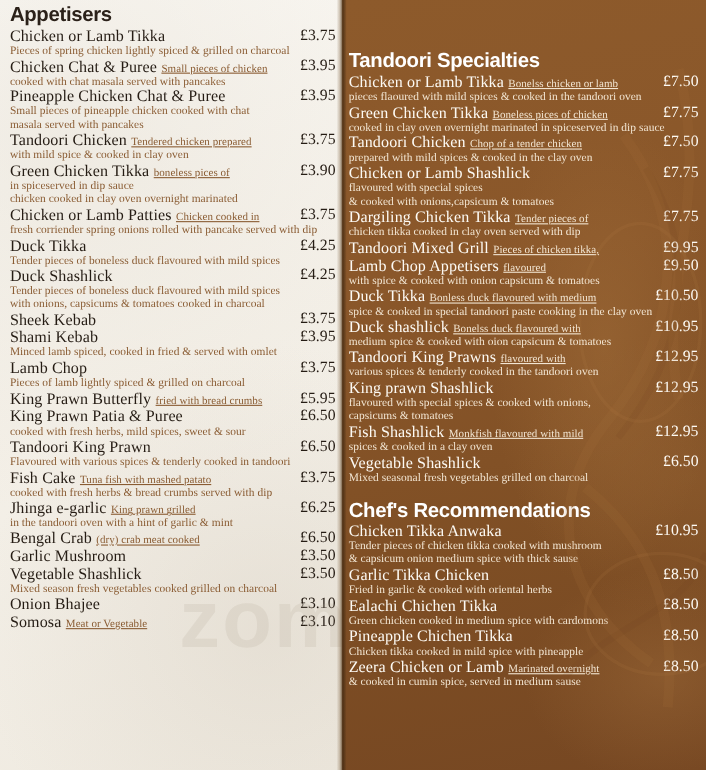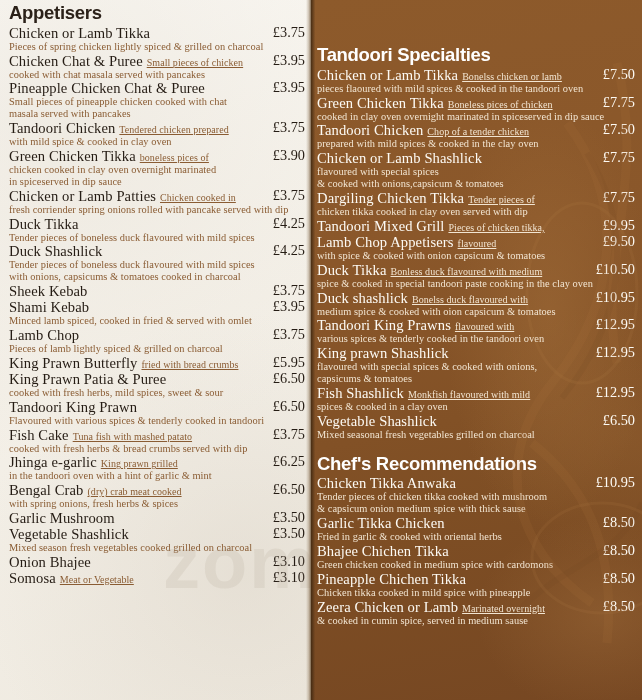--- a/index.html
+++ b/index.html
@@ -148,22 +148,22 @@
             <div class="item-text"><span class="name">Tandoori Chicken</span><span class="inline-desc">Tendered chicken prepared</span></div>
             <span class="price">£3.75</span>
           </div>
           <div class="desc">with mild spice &amp; cooked in clay oven</div>
         </div>
         <div class="row">
           <div class="item">
             <div class="item-text"><span class="name">Green Chicken Tikka</span><span class="inline-desc">boneless pices of</span></div>
             <span class="price">£3.90</span>
           </div>
+          <div class="desc">in spiceserved in dip sauce</div>
           <div class="desc">chicken cooked in clay oven overnight marinated</div>
-          <div class="desc">in spiceserved in dip sauce</div>
         </div>
         <div class="row">
           <div class="item">
             <div class="item-text"><span class="name">Chicken or Lamb Patties</span><span class="inline-desc">Chicken cooked in</span></div>
             <span class="price">£3.75</span>
           </div>
           <div class="desc">fresh corriender spring onions rolled with pancake served with dip</div>
         </div>
         <div class="row">
           <div class="item">
@@ -232,21 +232,20 @@
             <div class="item-text"><span class="name">Jhinga e-garlic</span><span class="inline-desc">King prawn grilled</span></div>
             <span class="price">£6.25</span>
           </div>
           <div class="desc">in the tandoori oven with a hint of garlic &amp; mint</div>
         </div>
         <div class="row">
           <div class="item">
             <div class="item-text"><span class="name">Bengal Crab</span><span class="inline-desc">(dry) crab meat cooked</span></div>
             <span class="price">£6.50</span>
           </div>
-          <div class="desc">with spring onions, fresh herbs &amp; spices</div>
         </div>
         <div class="row">
           <div class="item">
             <div class="item-text"><span class="name">Garlic Mushroom</span></div>
             <span class="price">£3.50</span>
           </div>
         </div>
         <div class="row">
           <div class="item">
             <div class="item-text"><span class="name">Vegetable Shashlick</span></div>
@@ -390,21 +389,21 @@
         </div>
         <div class="row">
           <div class="item">
             <div class="item-text"><span class="name">Garlic Tikka Chicken</span></div>
             <span class="price">£8.50</span>
           </div>
           <div class="desc">Fried in garlic &amp; cooked with oriental herbs</div>
         </div>
         <div class="row">
           <div class="item">
-            <div class="item-text"><span class="name">Bhajee Chichen Tikka</span></div>
+            <div class="item-text"><span class="name">Ealachi Chichen Tikka</span></div>
             <span class="price">£8.50</span>
           </div>
           <div class="desc">Green chicken cooked in medium spice with  cardomons</div>
         </div>
         <div class="row">
           <div class="item">
             <div class="item-text"><span class="name">Pineapple Chichen Tikka</span></div>
             <span class="price">£8.50</span>
           </div>
           <div class="desc">Chicken tikka cooked in mild spice with pineapple</div>

